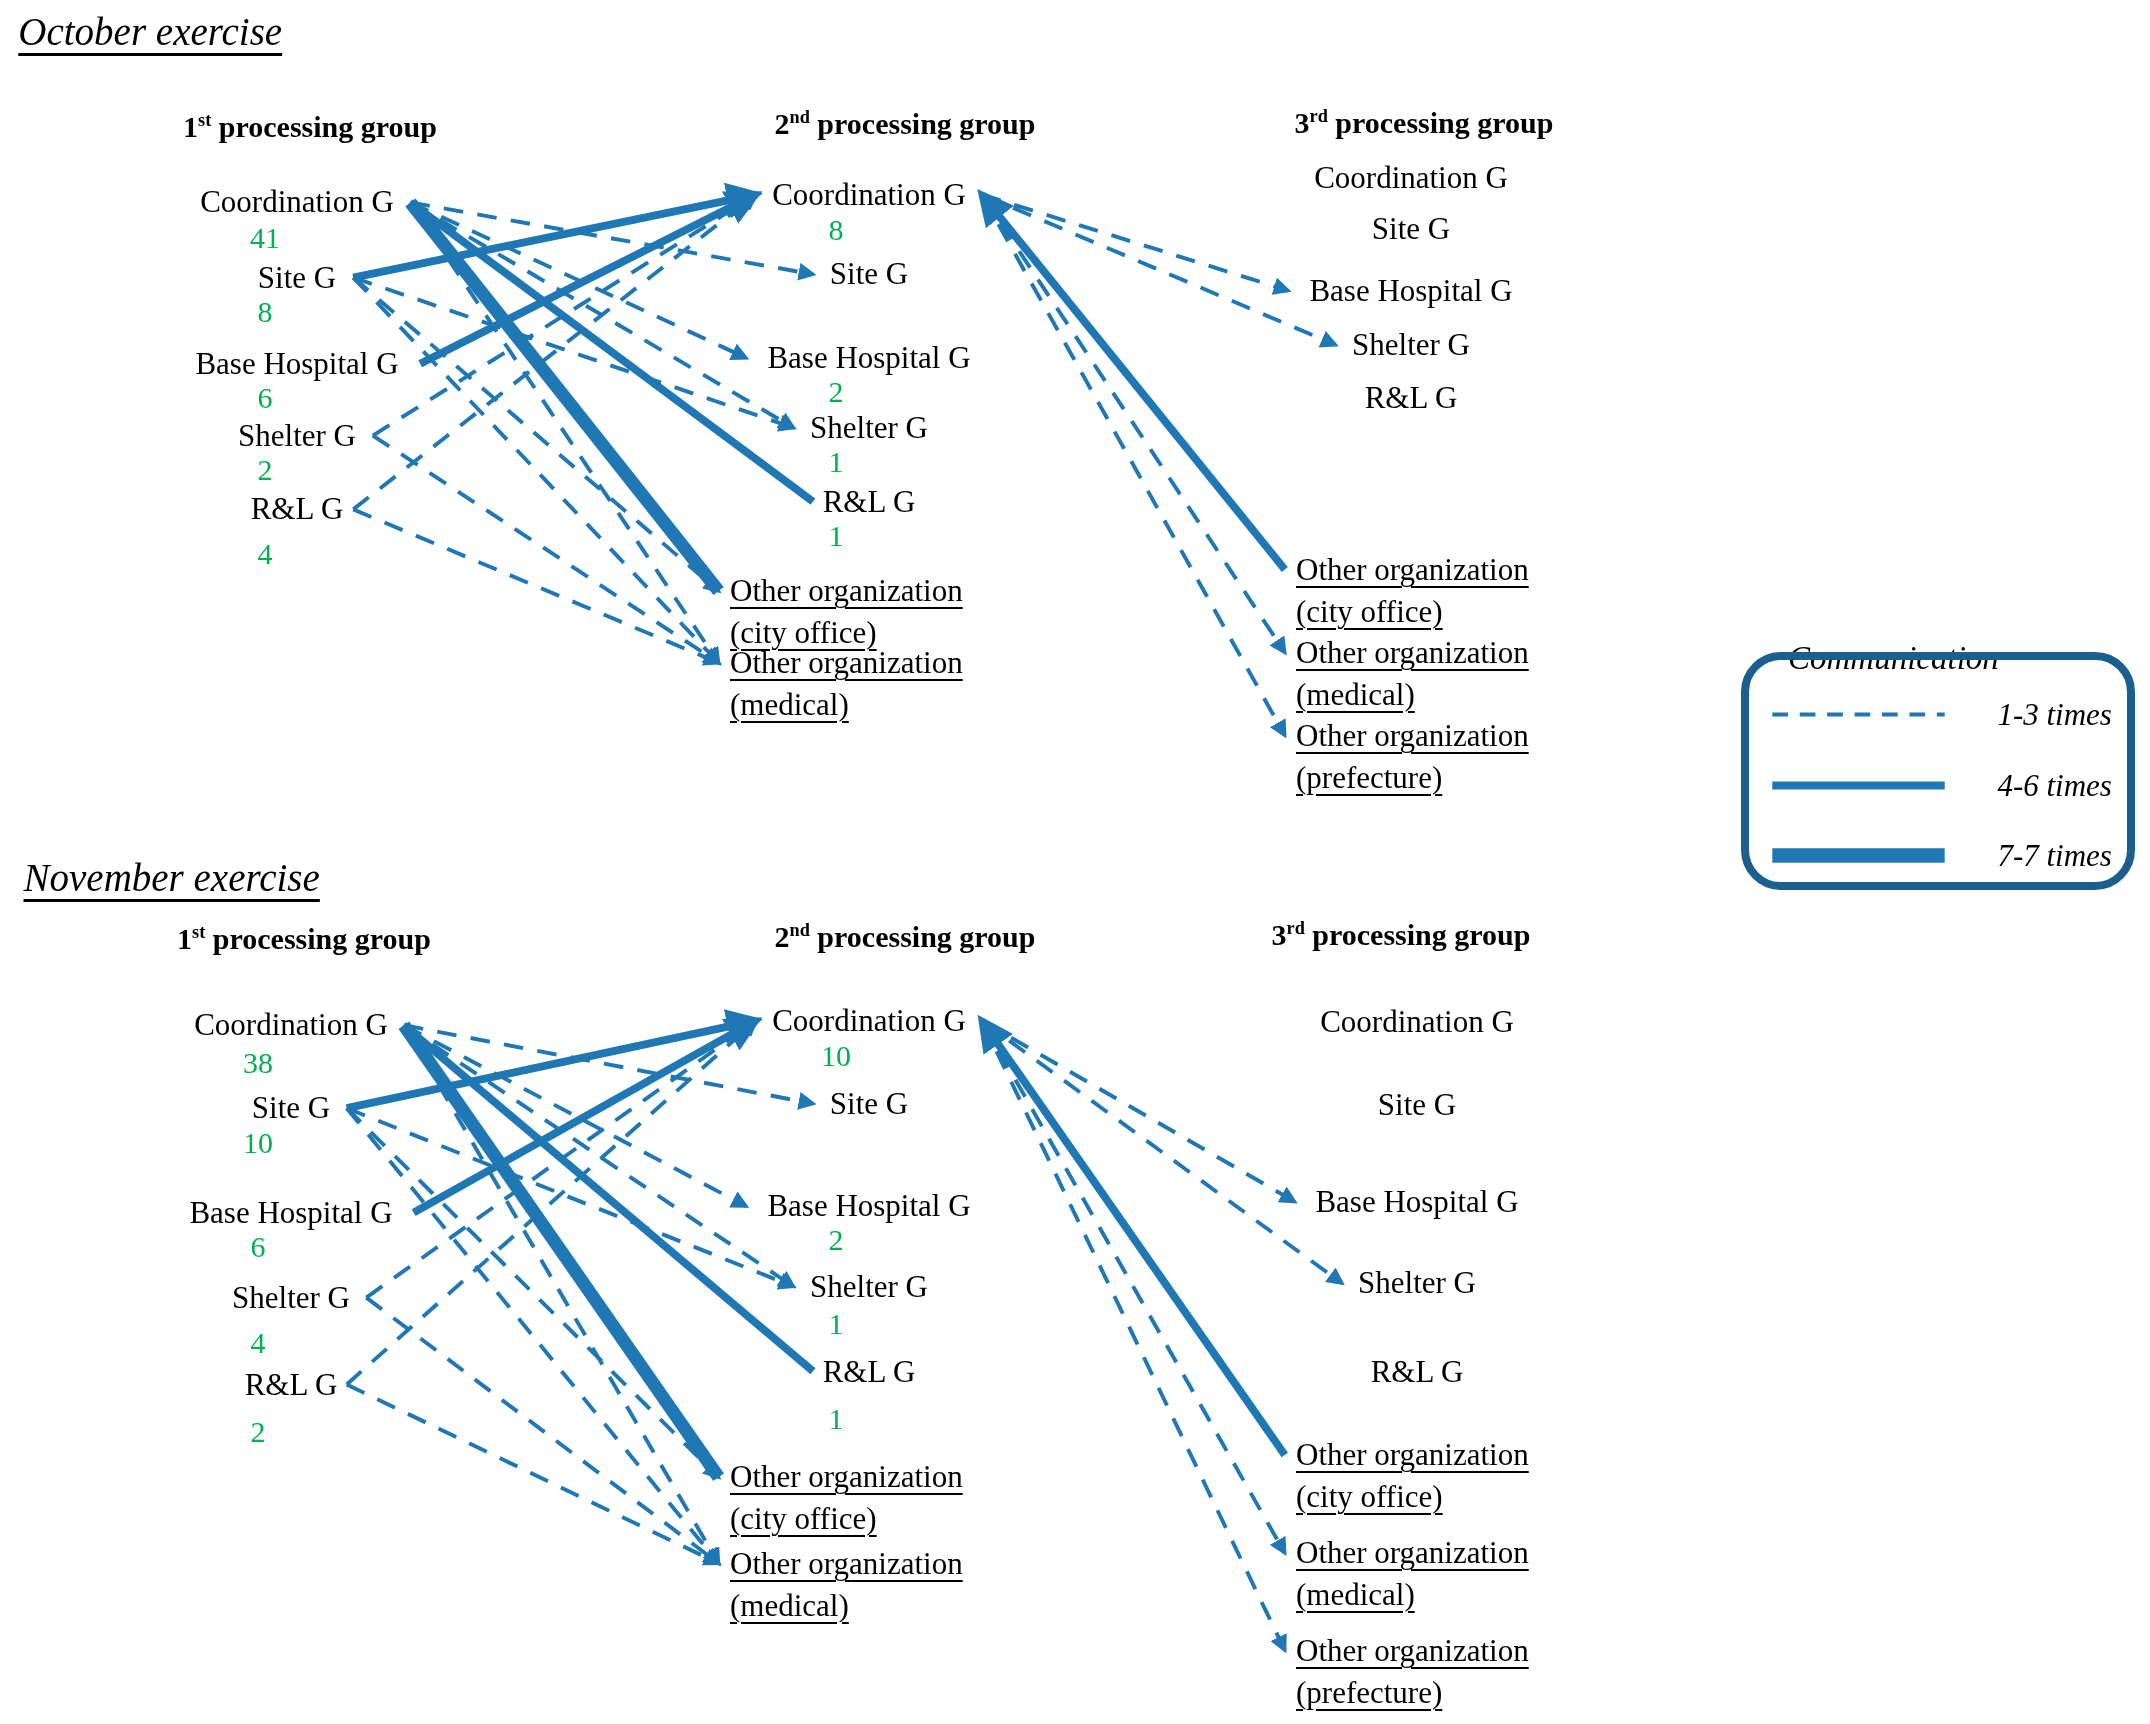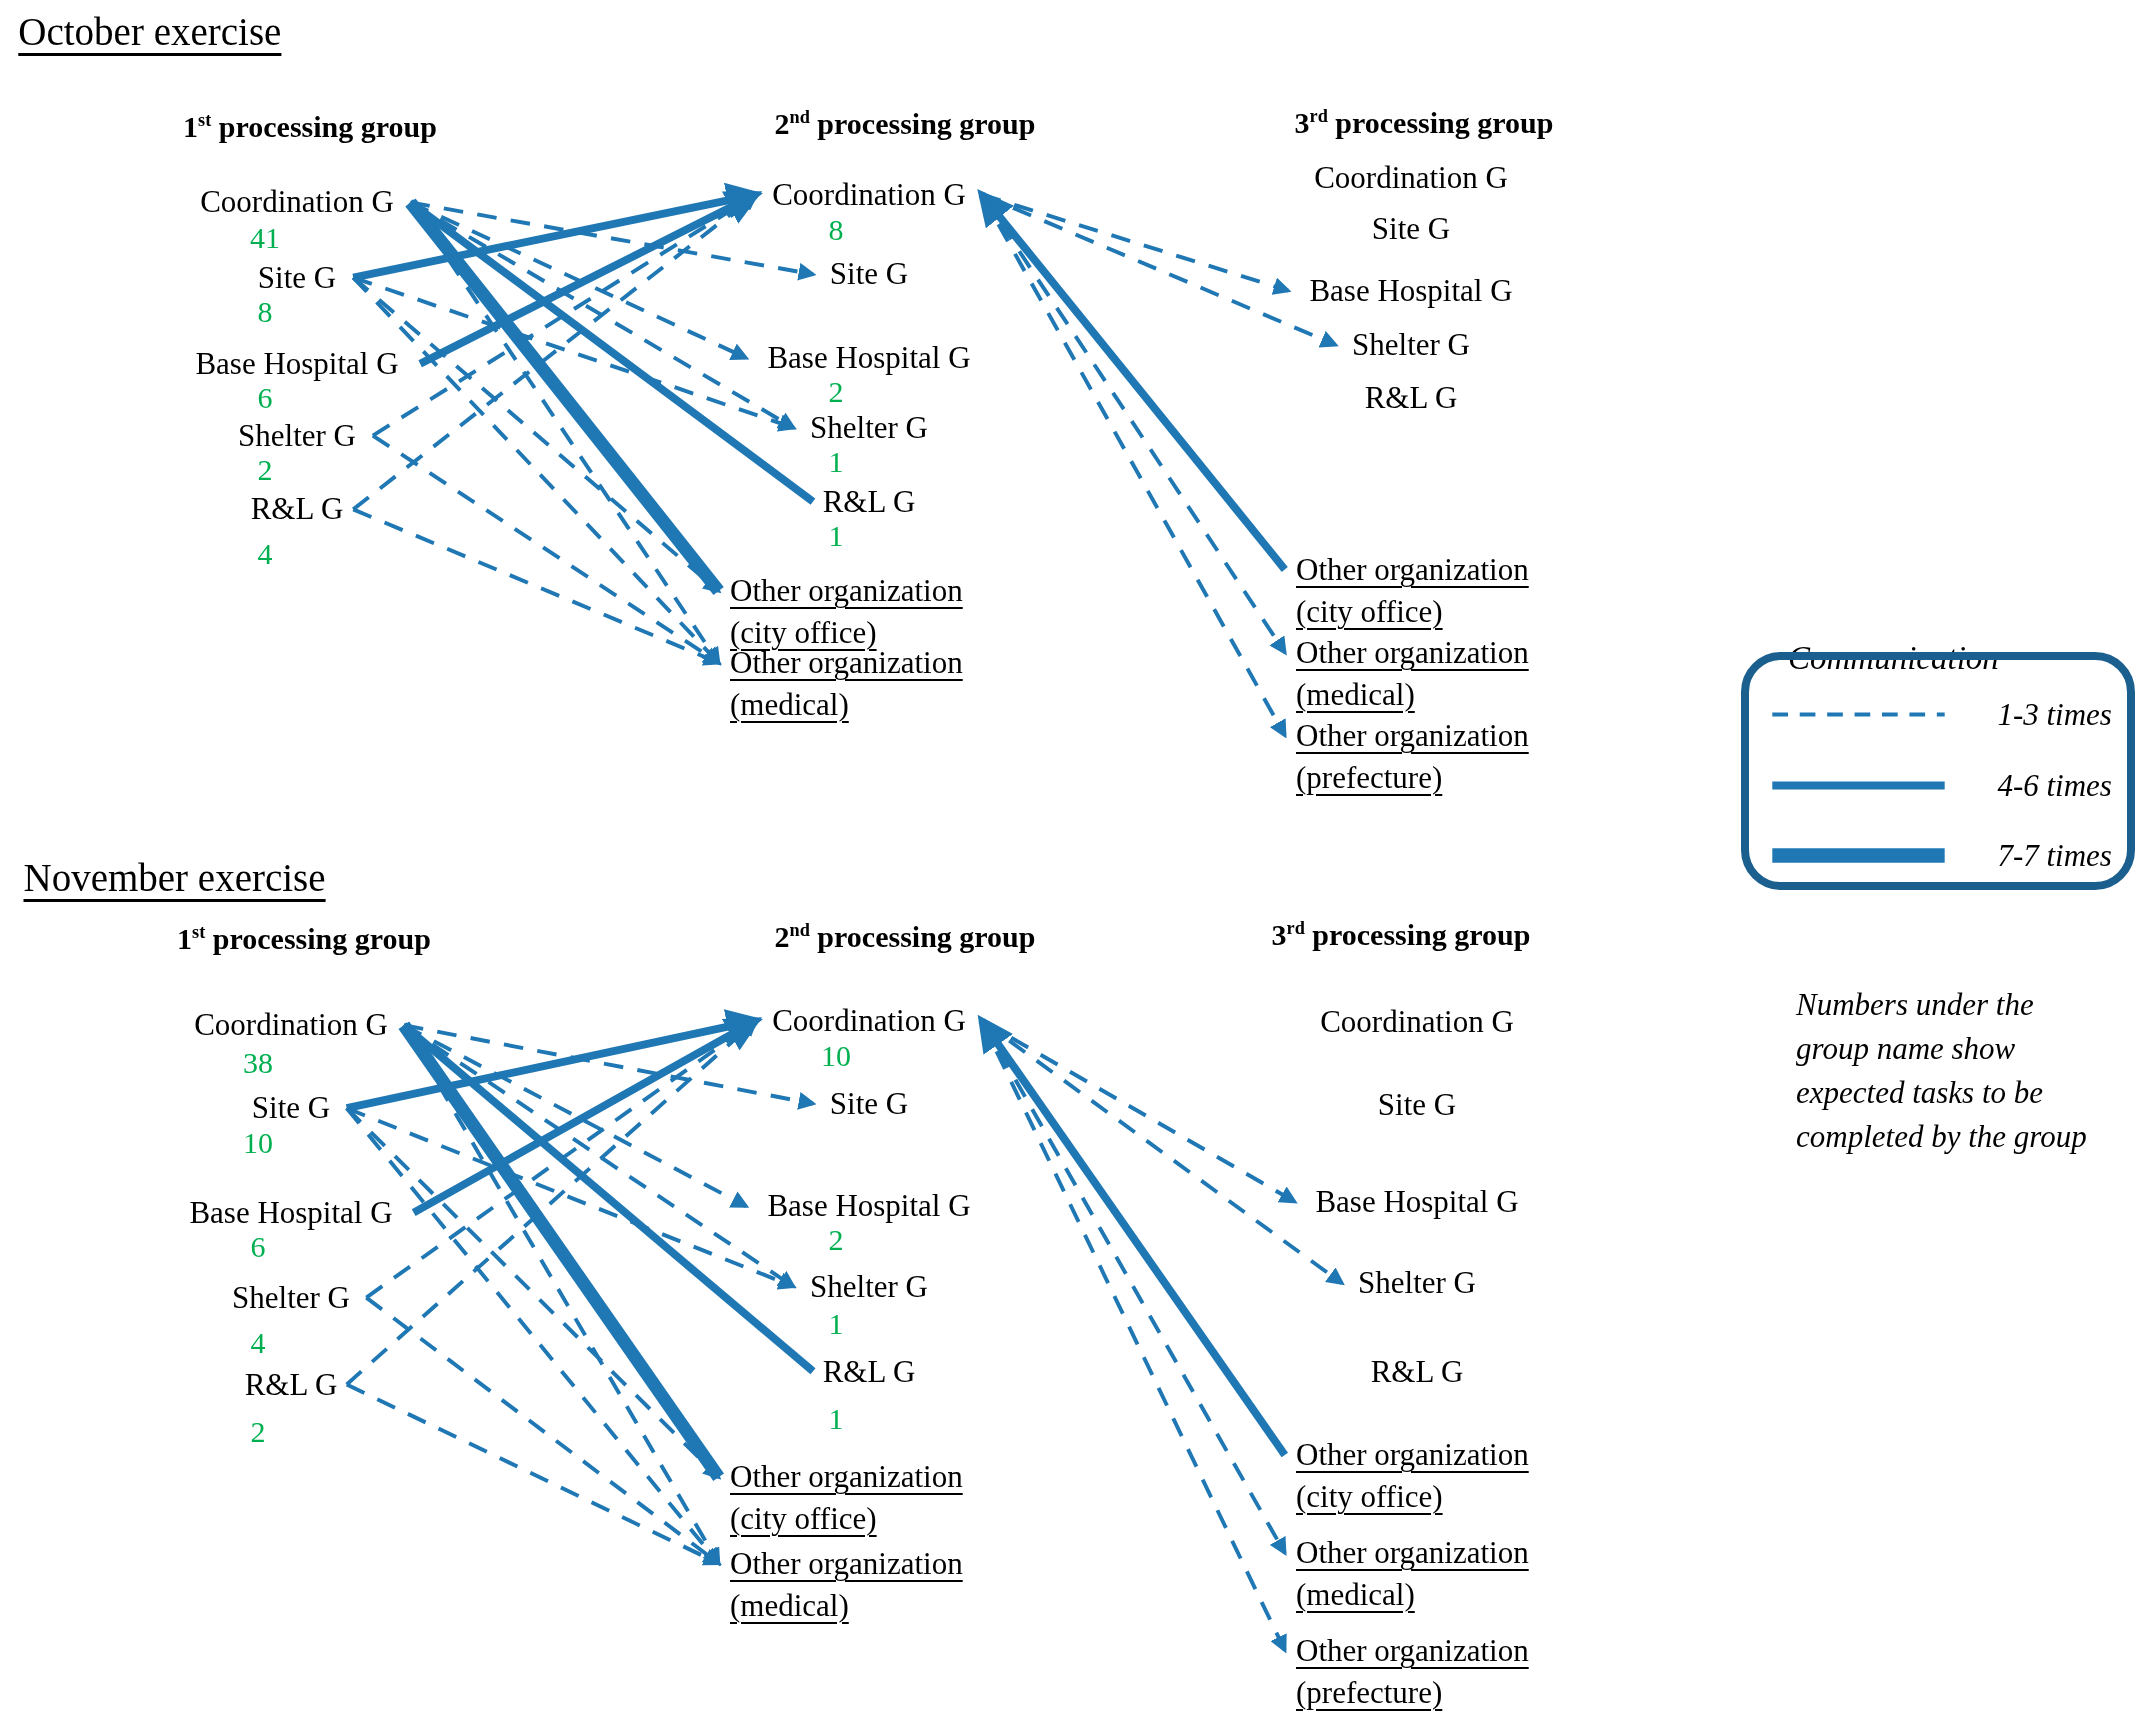--- a/index.html
+++ b/index.html
@@ -12,21 +12,21 @@
     position:relative;width:2151px;height:1724px;background:#ffffff;
     font-family:"Liberation Serif", serif;color:#000;overflow:hidden;
   }
   #lines{position:absolute;left:0;top:0;}
   #lines line{stroke:var(--blue);fill:none;}
   #lines line.w13{stroke-width:6;stroke-dasharray:30 22;}
   #lines line.w46{stroke-width:12;}
   #lines line.w79{stroke-width:20;}
   .sec-title{
     position:absolute;font-size:39px;white-space:nowrap;
-    text-decoration:underline;text-decoration-thickness:3.3px;text-underline-offset:7.8px;
+    text-decoration:underline;text-decoration-thickness:3.3px;text-underline-offset:7.8px;font-style:italic;
   }
   .col-header{
     position:absolute;font-size:30px;font-weight:bold;white-space:nowrap;
     transform:translateX(-50%);
   }
   .col-header sup{font-size:18.3px;line-height:0;text-align:center;}
   .glabel{
     position:absolute;font-size:31px;white-space:nowrap;
     transform:translate(-50%,-50%);
   }
@@ -219,20 +219,14 @@
         </div>
         <div class="legend-row" style="top: 845px;">
           <svg width="175" height="21" class="sample" viewBox="0 0 268 32">
             <line x1="2" x2="266" y1="16" y2="16" stroke="#1f77b4" stroke-width="22"></line>
           </svg>
           <div class="llabel">7-7 times</div>
         </div>
       </div>
   </div>
 
-  <div id="note">
-      <div class="note-line">Numbers under the</div>
-      <div class="note-line">group name show</div>
-      <div class="note-line">expected tasks to be</div>
-      <div class="note-line">completed by the group</div>
-    </div>
 </div>
 
 
 </body></html>

